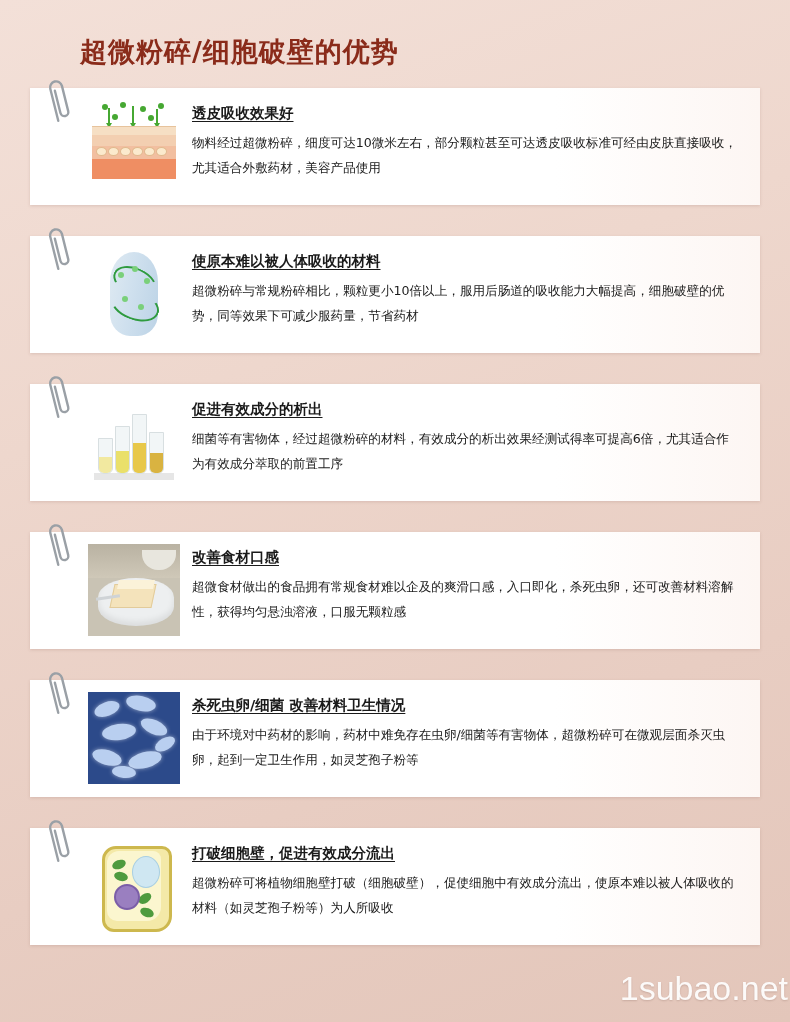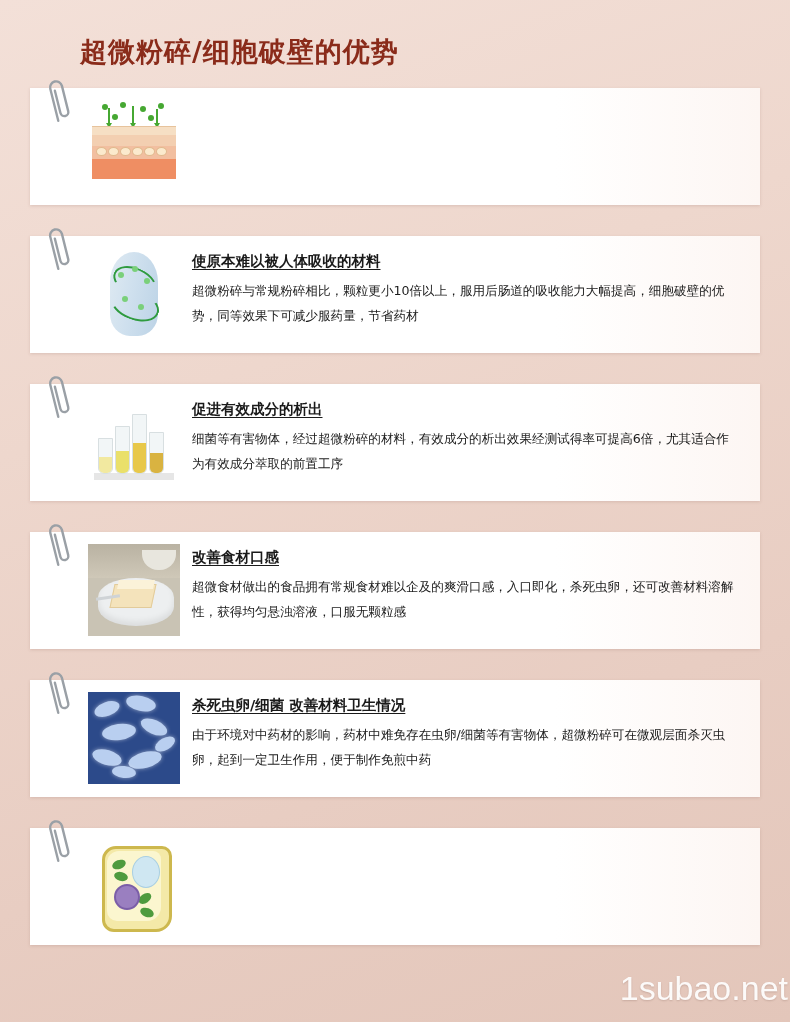--- a/index.html
+++ b/index.html
@@ -175,20 +175,24 @@
         <div class="layer l3"></div>
         <div class="layer l4"></div>
         <div class="cell" style="left:8px;"></div>
         <div class="cell" style="left:20px;"></div>
         <div class="cell" style="left:32px;"></div>
         <div class="cell" style="left:44px;"></div>
         <div class="cell" style="left:56px;"></div>
         <div class="cell" style="left:68px;"></div>
       </div>
     </div>
+    <div class="body">
+      <div class="card-title">透皮吸收效果好</div>
+      <div class="card-text">物料经过超微粉碎，细度可达10微米左右，部分颗粒甚至可达透皮吸收标准可经由皮肤直接吸收，尤其适合外敷药材，美容产品使用</div>
+    </div>
   </div>
 
   <div class="card">
     <div class="clip">
       <svg width="30" height="46" viewBox="0 0 30 46">
         <path d="M9 44 L9 11 a6 6 0 0 1 12 0 L21 37 a4 4 0 0 1 -8 0 L13 14" fill="none" stroke="#9aa0a6" stroke-width="2.4" stroke-linecap="round"></path>
       </svg>
     </div>
     <div class="thumb">
       <div class="torso">
@@ -272,21 +276,21 @@
         <div class="b" style="left:14px; top:32px; width:34px; height:16px; transform:rotate(-8deg);"></div>
         <div class="b" style="left:52px; top:28px; width:28px; height:14px; transform:rotate(24deg);"></div>
         <div class="b" style="left:4px;  top:58px; width:30px; height:15px; transform:rotate(16deg);"></div>
         <div class="b" style="left:40px; top:60px; width:34px; height:16px; transform:rotate(-14deg);"></div>
         <div class="b" style="left:24px; top:74px; width:24px; height:12px; transform:rotate(6deg);"></div>
         <div class="b" style="left:66px; top:46px; width:22px; height:12px; transform:rotate(-30deg);"></div>
       </div>
     </div>
     <div class="body">
       <div class="card-title">杀死虫卵/细菌  改善材料卫生情况</div>
-      <div class="card-text">由于环境对中药材的影响，药材中难免存在虫卵/细菌等有害物体，超微粉碎可在微观层面杀灭虫卵，起到一定卫生作用，便于制作免煎中药</div>
+      <div class="card-text">由于环境对中药材的影响，药材中难免存在虫卵/细菌等有害物体，超微粉碎可在微观层面杀灭虫卵，起到一定卫生作用，如灵芝孢子粉等</div>
     </div>
   </div>
 
   <div class="card">
     <div class="clip">
       <svg width="30" height="46" viewBox="0 0 30 46">
         <path d="M9 44 L9 11 a6 6 0 0 1 12 0 L21 37 a4 4 0 0 1 -8 0 L13 14" fill="none" stroke="#9aa0a6" stroke-width="2.4" stroke-linecap="round"></path>
       </svg>
     </div>
     <div class="thumb">
@@ -294,17 +298,21 @@
         <div class="wall"></div>
         <div class="cyto"></div>
         <div class="vac"></div>
         <div class="chloro" style="left:24px; top:20px; transform:rotate(-20deg);"></div>
         <div class="chloro" style="left:26px; top:32px; transform:rotate(15deg);"></div>
         <div class="chloro" style="left:50px; top:54px; transform:rotate(-35deg);"></div>
         <div class="chloro" style="left:52px; top:68px; transform:rotate(20deg);"></div>
         <div class="nucleus"></div>
       </div>
     </div>
+    <div class="body">
+      <div class="card-title">打破细胞壁，促进有效成分流出</div>
+      <div class="card-text">超微粉碎可将植物细胞壁打破（细胞破壁），促使细胞中有效成分流出，使原本难以被人体吸收的材料（如灵芝孢子粉等）为人所吸收</div>
+    </div>
   </div>
 
 </div>
 
 <div class="watermark">1subao.net</div>
 
 </body></html>

